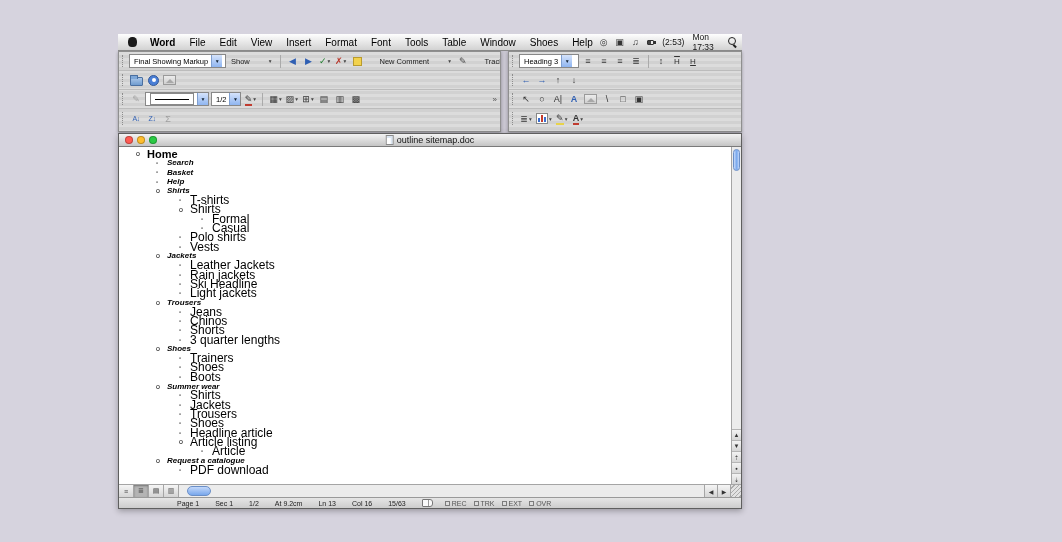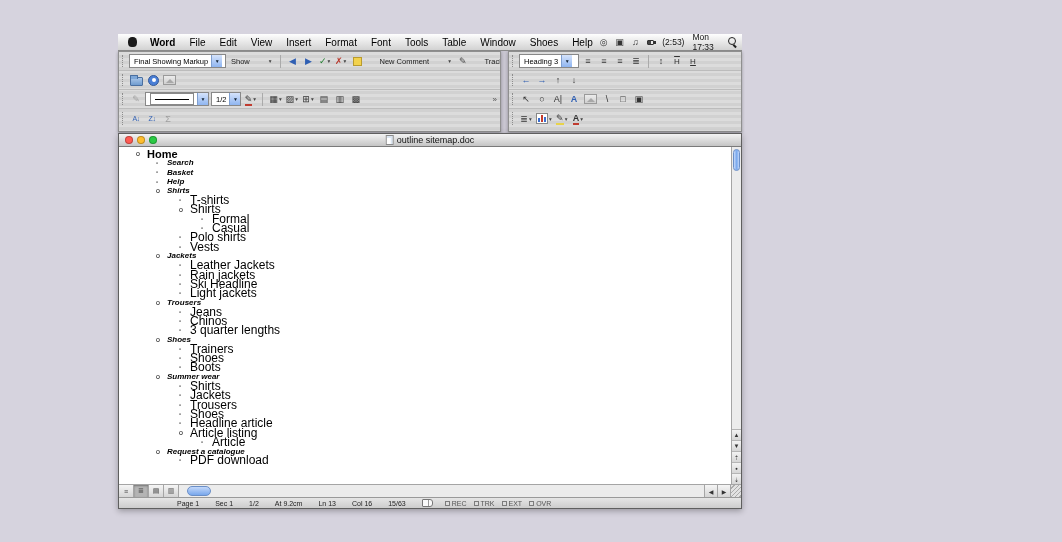--- a/index.html
+++ b/index.html
@@ -381,20 +381,24 @@
           <div class="orow lv3 stbody">
             <span class="mk mkleaf"></span>
             <span class="otext">Jeans</span>
           </div>
 
           <div class="orow lv3 stbody">
             <span class="mk mkleaf"></span>
             <span class="otext">Chinos</span>
           </div>
 
+          <div class="orow lv3 stbody">
+            <span class="mk mkleaf"></span>
+            <span class="otext">Shorts</span>
+          </div>
 
           <div class="orow lv3 stbody">
             <span class="mk mkleaf"></span>
             <span class="otext">3 quarter lengths</span>
           </div>
 
           <div class="orow lv2 sth2">
             <span class="mk mkexpand"></span>
             <span class="otext">Shoes</span>
           </div>

